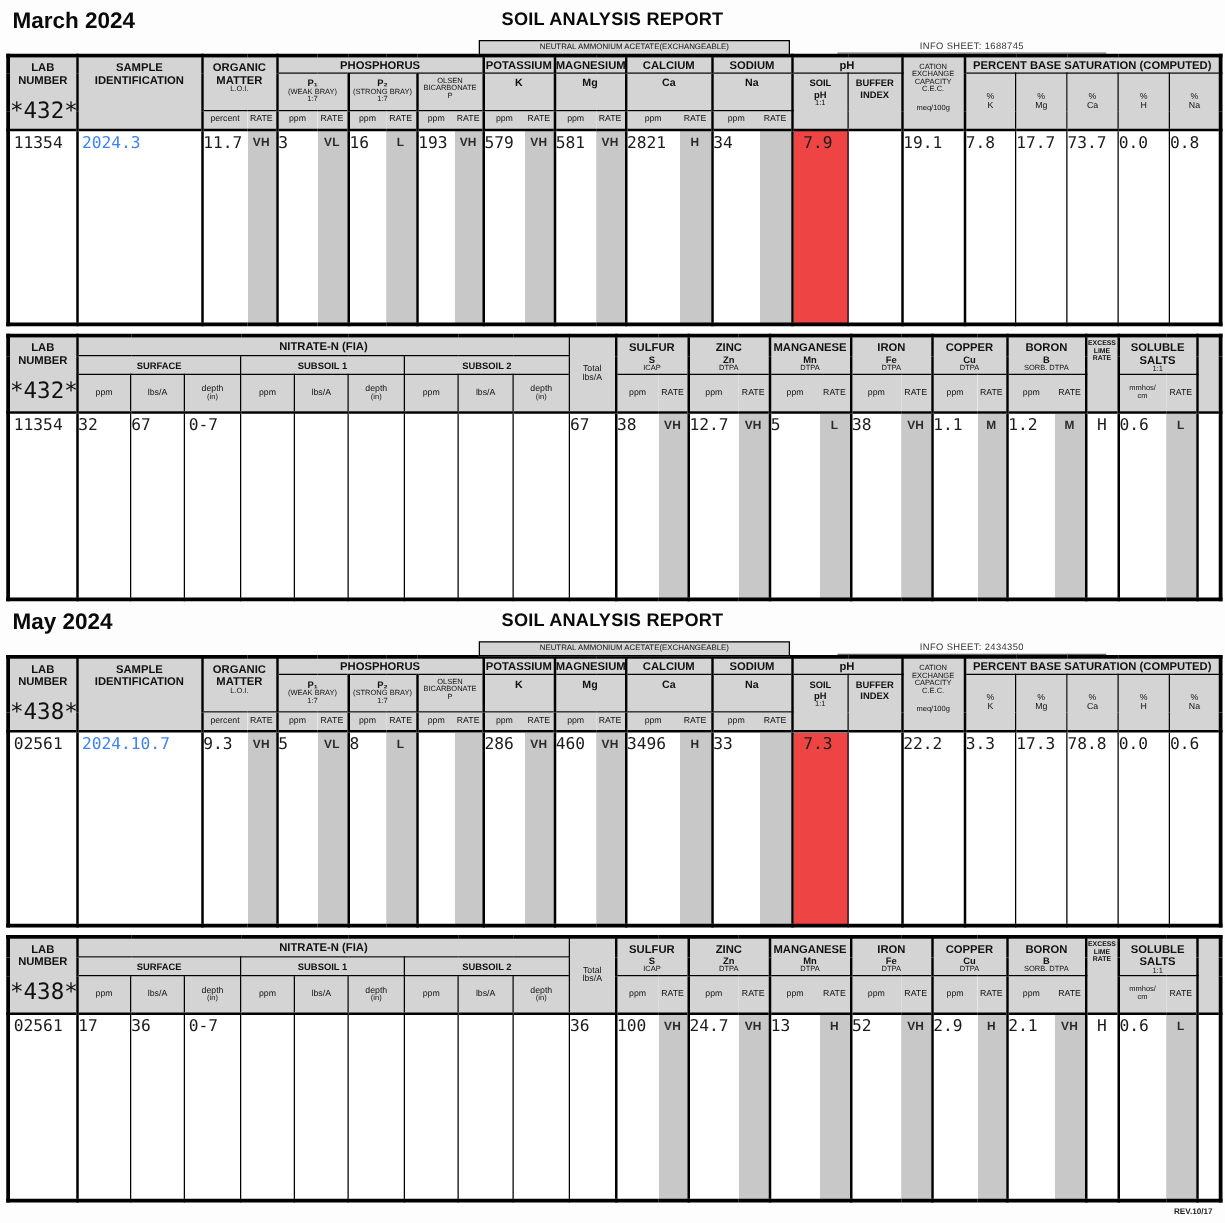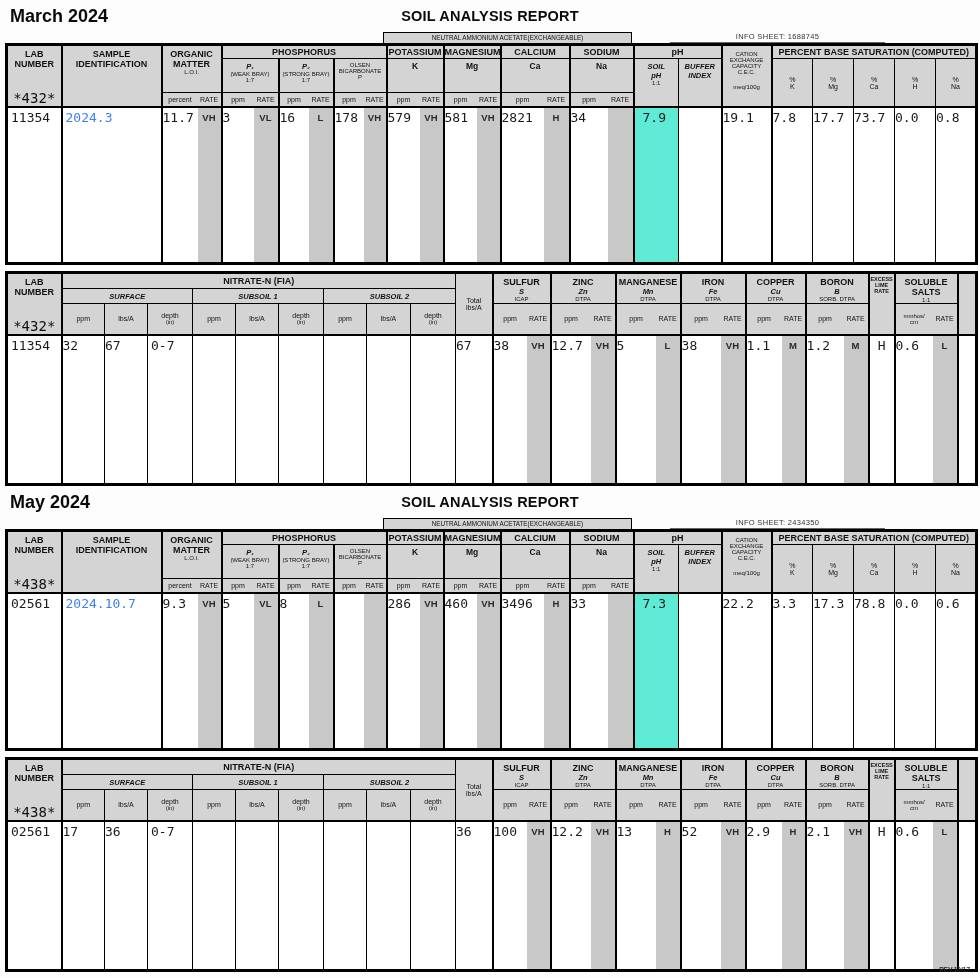--- a/index.html
+++ b/index.html
@@ -14,40 +14,40 @@
   .info{position:absolute;top:-11px;left:665px;width:215px;text-align:center;font-size:7.5px;color:#333;border-bottom:1px solid #666;padding-bottom:1px;letter-spacing:.3px;}
   table{border-collapse:collapse;table-layout:fixed;width:970px;border:3px solid #000;}
   th,td{border:1px solid #000;padding:0;overflow:hidden;}
   th{background:#d4d4d4;font-weight:normal;color:#111;text-align:center;vertical-align:middle;}
   .gl{border-left-width:2px;}
   .nr{border-right-style:hidden;}
   .hbl{border-left-style:hidden;}
   tr.data td{border-top-width:2px;}
   
   .t{font-size:9px;font-weight:bold;}
-  .s8{font-size:7.5px;font-weight:bold;font-style:italic;}
+  .s8{font-size:7.5px;font-weight:bold;}
   .u{font-size:7px;}
   .tiny{font-size:6px;font-weight:normal;}
   .pl{white-space:pre-line;}
   .vt{vertical-align:top;padding-top:3px;}
   .sym{vertical-align:top;padding-top:2px;font-size:8.5px;font-weight:bold;}
-  .labcode{font-family:"DejaVu Sans Mono",monospace;font-size:14px;font-weight:normal;margin-top:21px;}
+  .labcode{font-family:"DejaVu Sans Mono",monospace;font-size:18px;font-weight:normal;margin-top:9px;}
   .cec-top{font-size:6px;margin-top:2px;}
   .meq{font-size:6px;margin-top:9px;}
   .lime-h{font-size:5.5px;vertical-align:top;padding-top:2px;font-weight:bold;}
   
   table.t1 tr.r1{height:14px;} table.t1 tr.r2{height:30px;} table.t1 tr.r3{height:15px;} table.t1 tr.data{height:156px;}
   table.t2 tr.r1{height:14px;} table.t2 tr.r2{height:13px;} table.t2 tr.r3{height:30px;} table.t2 tr.data{height:150px;}
   
   .d{vertical-align:top;font-family:"DejaVu Sans Mono",monospace;font-size:13px;color:#1b1b1b;background:#fff;}
   .num{padding:2px 3px 0 0;}
   .pr6{padding-right:6px;}
   .txt{text-align:left;padding:2px 0 0 3px;}
   .ctr{text-align:center;padding-top:2px;}
-  .phv{text-align:left;padding:2px 0 0 8px;background:#5eead4;}
+  .phv{text-align:left;padding:2px 0 0 8px;background:#ef4444;}
   .dim{color:#3b82f6;}
   .rate{background:#c8c8c8;vertical-align:top;text-align:center;font-size:9.5px;font-weight:600;color:#2a2a2a;padding-top:4px;font-family:"Liberation Sans",sans-serif;letter-spacing:.2px;}
   .blankd{background:#fff;}
   .rev{position:absolute;right:10px;bottom:5px;font-size:6.5px;font-weight:bold;color:#222;}
 </style>
 </head>
 <body>
 
 <div class="section">
   <div class="sec-head">
@@ -179,21 +179,21 @@
       </tr>
       <tr class="data">
         <td class="d txt">11354</td>
         <td class="d txt dim gl">2024.3</td>
         <td class="d num gl nr">11.7</td>
         <td class="rate hbl">VH</td>
         <td class="d num gl nr">3</td>
         <td class="rate hbl">VL</td>
         <td class="d num gl nr">16</td>
         <td class="rate hbl">L</td>
-        <td class="d num gl nr">178</td>
+        <td class="d num gl nr">193</td>
         <td class="rate hbl">VH</td>
         <td class="d num gl nr">579</td>
         <td class="rate hbl">VH</td>
         <td class="d num gl nr">581</td>
         <td class="rate hbl">VH</td>
         <td class="d num gl nr">2821</td>
         <td class="rate hbl">H</td>
         <td class="d num gl nr">34</td>
         <td class="rate hbl"></td>
         <td class="d phv gl">7.9</td>
@@ -652,21 +652,21 @@
         <td class="d txt">0-7</td>
         <td class="d num"></td>
         <td class="d num"></td>
         <td class="d txt"></td>
         <td class="d num"></td>
         <td class="d num"></td>
         <td class="d txt"></td>
         <td class="d num">36</td>
         <td class="d num gl nr">100</td>
         <td class="rate hbl">VH</td>
-        <td class="d num gl nr">12.2</td>
+        <td class="d num gl nr">24.7</td>
         <td class="rate hbl">VH</td>
         <td class="d num gl nr">13</td>
         <td class="rate hbl">H</td>
         <td class="d num gl nr">52</td>
         <td class="rate hbl">VH</td>
         <td class="d num gl nr">2.9</td>
         <td class="rate hbl">H</td>
         <td class="d num gl nr">2.1</td>
         <td class="rate hbl">VH</td>
         <td class="d ctr gl">H</td>

